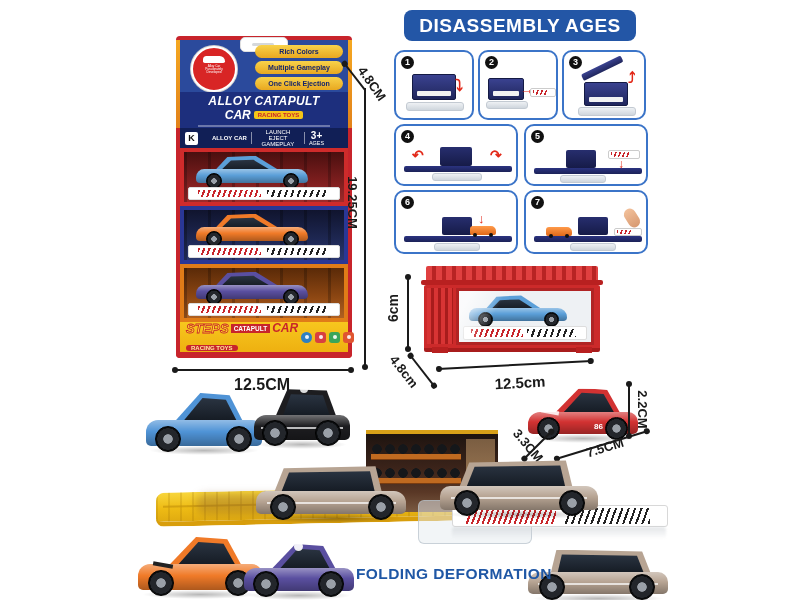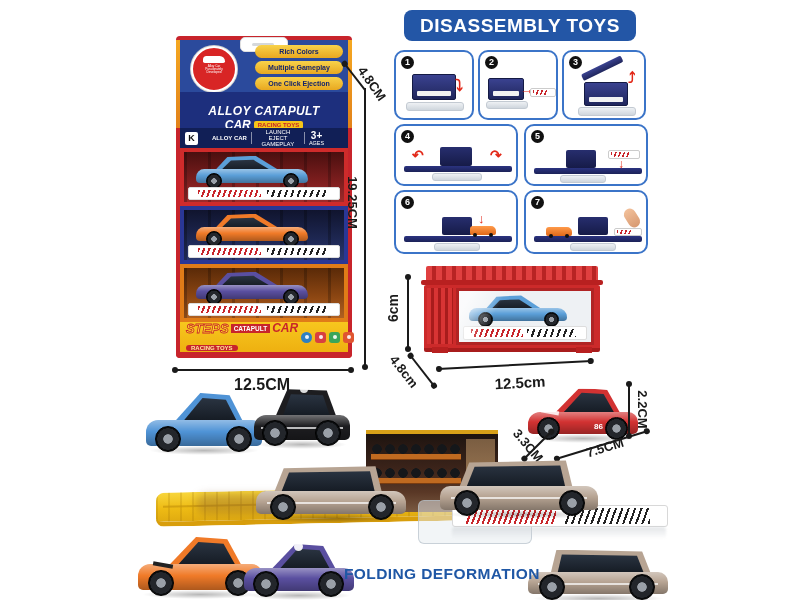--- a/index.html
+++ b/index.html
@@ -26,21 +26,21 @@
   .hang-tab{position:absolute;left:60px;top:-3px;width:46px;height:13px;background:#fff;border-radius:5px;border:1px solid #e0e0e0;}
   .hang-tab .slot{position:absolute;left:11px;top:5px;width:22px;height:3px;border-radius:2px;background:#d5d8db;display:block;}
   .logo{position:absolute;left:11px;top:6px;width:42px;height:42px;border-radius:50%;background:#d82525;border:2px solid #fff;
         box-shadow:0 0 0 1px #d0d0d0;overflow:hidden;text-align:center;}
   .logo-car{margin:8px auto 1px;width:22px;height:7px;background:#fff;border-radius:4px 6px 2px 2px;}
   .logo-text{font-size:6px;line-height:1.05;color:#fff;transform:scale(.52);transform-origin:50% 0;white-space:normal;}
   .pills{position:absolute;right:5px;top:5px;width:88px;}
   .pill{height:13px;line-height:13px;margin-bottom:3px;background:linear-gradient(180deg,#f8d24a,#e8a820);
         border-radius:7px;color:#15246b;font-size:7px;font-weight:bold;text-align:center;}
   .pkg-title{position:absolute;left:4px;top:56px;width:168px;height:36px;background:#1d2f7d;text-align:center;color:#fff;}
-  .pkg-title .t1{font-size:12px;font-weight:900;font-style:italic;letter-spacing:.4px;margin-top:12px;}
+  .pkg-title .t1{font-size:12px;font-weight:900;font-style:italic;letter-spacing:.4px;margin-top:2px;}
   .t2row{display:flex;justify-content:center;align-items:center;gap:3px;}
   .t2row .t2{font-size:12px;font-weight:900;font-style:italic;}
   .t2row .tbadge{background:#f5c518;color:#c8242b;font-size:6px;font-weight:bold;padding:0 4px;border-radius:2px;line-height:8px;}
   .microline{margin:3px auto 0;width:132px;height:2px;background:rgba(255,255,255,.35);}
   .pkg-info{position:absolute;left:4px;top:92px;width:168px;height:20px;background:#111f56;display:flex;align-items:center;color:#fff;}
   .pkg-info .mark{width:13px;height:13px;margin-left:5px;background:#fff;color:#111;font-size:9px;font-weight:bold;
                   text-align:center;line-height:13px;border-radius:2px;}
   .pkg-info .ib1{font-size:6px;font-weight:bold;margin-left:14px;}
   .pkg-info .ib2{font-size:6px;line-height:1.05;width:44px;text-align:center;}
   .pkg-info .sep{width:1px;height:12px;background:rgba(255,255,255,.5);margin:0 4px;display:block;}
@@ -133,21 +133,21 @@
   .backdrop{position:absolute;left:366px;top:430px;width:132px;height:82px;border-top:4px solid #d8a018;box-sizing:border-box;
             background:linear-gradient(180deg,#1e1410 0%,#3c241a 45%,#5a3826 75%,#7a5a42 100%);overflow:hidden;}
   .shelf{position:absolute;left:4%;width:68%;height:5px;background:#c06a20;box-shadow:0 1px 0 #7a3c10;}
   .tires{position:absolute;left:4%;width:68%;height:12px;background:radial-gradient(circle at 6px 6px,#15171a 4.5px,transparent 5px);background-size:13px 12px;}
   .gdoor{position:absolute;right:2%;top:6%;width:22%;height:72%;background:linear-gradient(180deg,#8a6a4a,#b08a60);opacity:.85;}
   .clearbase{position:absolute;left:418px;top:500px;width:112px;height:42px;background:rgba(230,235,240,.5);
              border:1px solid rgba(180,190,200,.65);border-radius:6px;}
   .blurstreak{position:absolute;left:196px;top:494px;width:168px;height:20px;background:rgba(120,80,50,.32);border-radius:10px;filter:blur(4px);}
   .wstrip{position:absolute;left:452px;top:505px;width:214px;height:20px;background:#fff;border:1px solid #d8d8d8;border-radius:3px;}
   .wstrip-refl{position:absolute;left:452px;top:527px;width:214px;height:12px;background:linear-gradient(180deg,rgba(200,205,210,.5),rgba(255,255,255,0));border-radius:3px;filter:blur(1px);}
-  .caption{position:absolute;left:344px;top:565px;font-size:15.5px;font-weight:bold;color:#1f57a5;letter-spacing:.4px;}
+  .caption{position:absolute;left:356px;top:565px;font-size:15.5px;font-weight:bold;color:#1f57a5;letter-spacing:.4px;}
 </style>
 </head>
 <body>
 
 <div id="canvas">
 
   <div id="pkg">
     <div class="pkg-ystrip l"></div>
     <div class="pkg-ystrip r"></div>
     <div class="pkg-header">
@@ -249,21 +249,21 @@
     <div class="pkg-edge"></div>
   </div>
 
   <div class="dline diag noend" style="left:344px;top:62px;width:34px;transform:rotate(52deg);"></div>
   <div class="dimtext" style="left:342px;top:76px;width:60px;font-size:13px;transform:rotate(55deg);">4.8CM</div>
   <div class="dline v nostart" style="left:364px;top:88px;height:280px;"></div>
   <div class="dimtext" style="left:317px;top:195px;width:70px;font-size:13px;transform:rotate(90deg);">19.25CM</div>
   <div class="dline h" style="left:174px;top:369px;width:178px;"></div>
   <div class="dimtext" style="left:212px;top:376px;width:100px;font-size:16px;">12.5CM</div>
 
-  <div class="steps-title">DISASSEMBLY TOYS</div>
+  <div class="steps-title">DISASSEMBLY AGES</div>
 
   <div class="scard" style="left:394px;top:50px;width:80px;height:70px;">
     <span class="snum">1</span>
     <div class="sc">
       <div class="sbox" style="left:10px;top:6px;width:42px;height:24px;">
           <i class="sslot"></i>
         </div>
       <div class="sbase" style="left:4px;top:34px;width:56px;height:7px;"></div>
       <span class="sarrow" style="left:53px;top:10px;font-size:16px;">⤵</span>
     </div>

